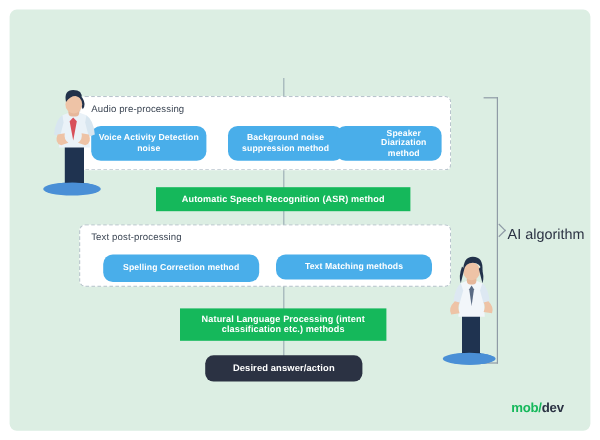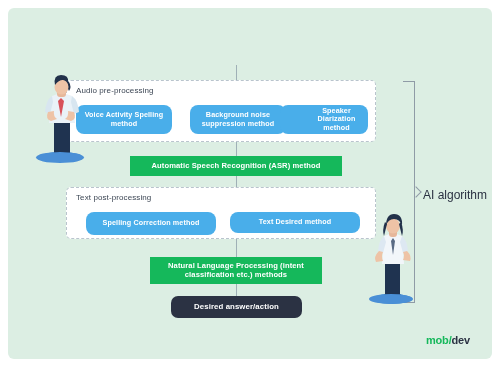--- a/index.html
+++ b/index.html
@@ -109,41 +109,41 @@
   <div class="conn" style="left:228px;top:133px;height:23px;"></div>
   <div class="conn" style="left:228px;top:167px;height:25px;"></div>
   <div class="conn" style="left:228px;top:230px;height:23px;"></div>
   <div class="conn" style="left:228px;top:272px;height:22px;"></div>
 
 
   <div class="group" style="left:58px;top:72px;width:310px;height:62px;"></div>
   <div class="group-label" style="left:68px;top:78px;">Audio pre-processing</div>
 
   <div class="node node-blue" style="left:68px;top:97px;width:96px;height:29px;">
-    <span>Voice Activity Spelling method</span>
+    <span>Voice Activity Detection noise</span>
   </div>
   <div class="node node-blue" style="left:182px;top:97px;width:96px;height:29px;">
     <span>Background noise suppression method</span>
   </div>
   <div class="node node-blue" style="left:272px;top:97px;width:88px;height:29px;padding-left:30px;">
     <span>Speaker Diarization method</span>
   </div>
 
   <div class="node node-green" style="left:122px;top:148px;width:212px;height:20px;">
     <span>Automatic Speech Recognition (ASR) method</span>
   </div>
 
   <div class="group" style="left:58px;top:179px;width:310px;height:52px;"></div>
   <div class="group-label" style="left:68px;top:185px;">Text post-processing</div>
 
   <div class="node node-blue" style="left:78px;top:204px;width:130px;height:23px;">
     <span>Spelling Correction method</span>
   </div>
   <div class="node node-blue" style="left:222px;top:204px;width:130px;height:21px;">
-    <span>Text Desired method</span>
+    <span>Text Matching methods</span>
   </div>
 
   <div class="node node-green" style="left:142px;top:249px;width:172px;height:27px;padding:0 8px;">
     <span>Natural Language Processing (intent classification etc.) methods</span>
   </div>
 
   <div class="node node-dark" style="left:163px;top:288px;width:131px;height:22px;font-size:7.8px;">
     <span>Desired answer/action</span>
   </div>
 

